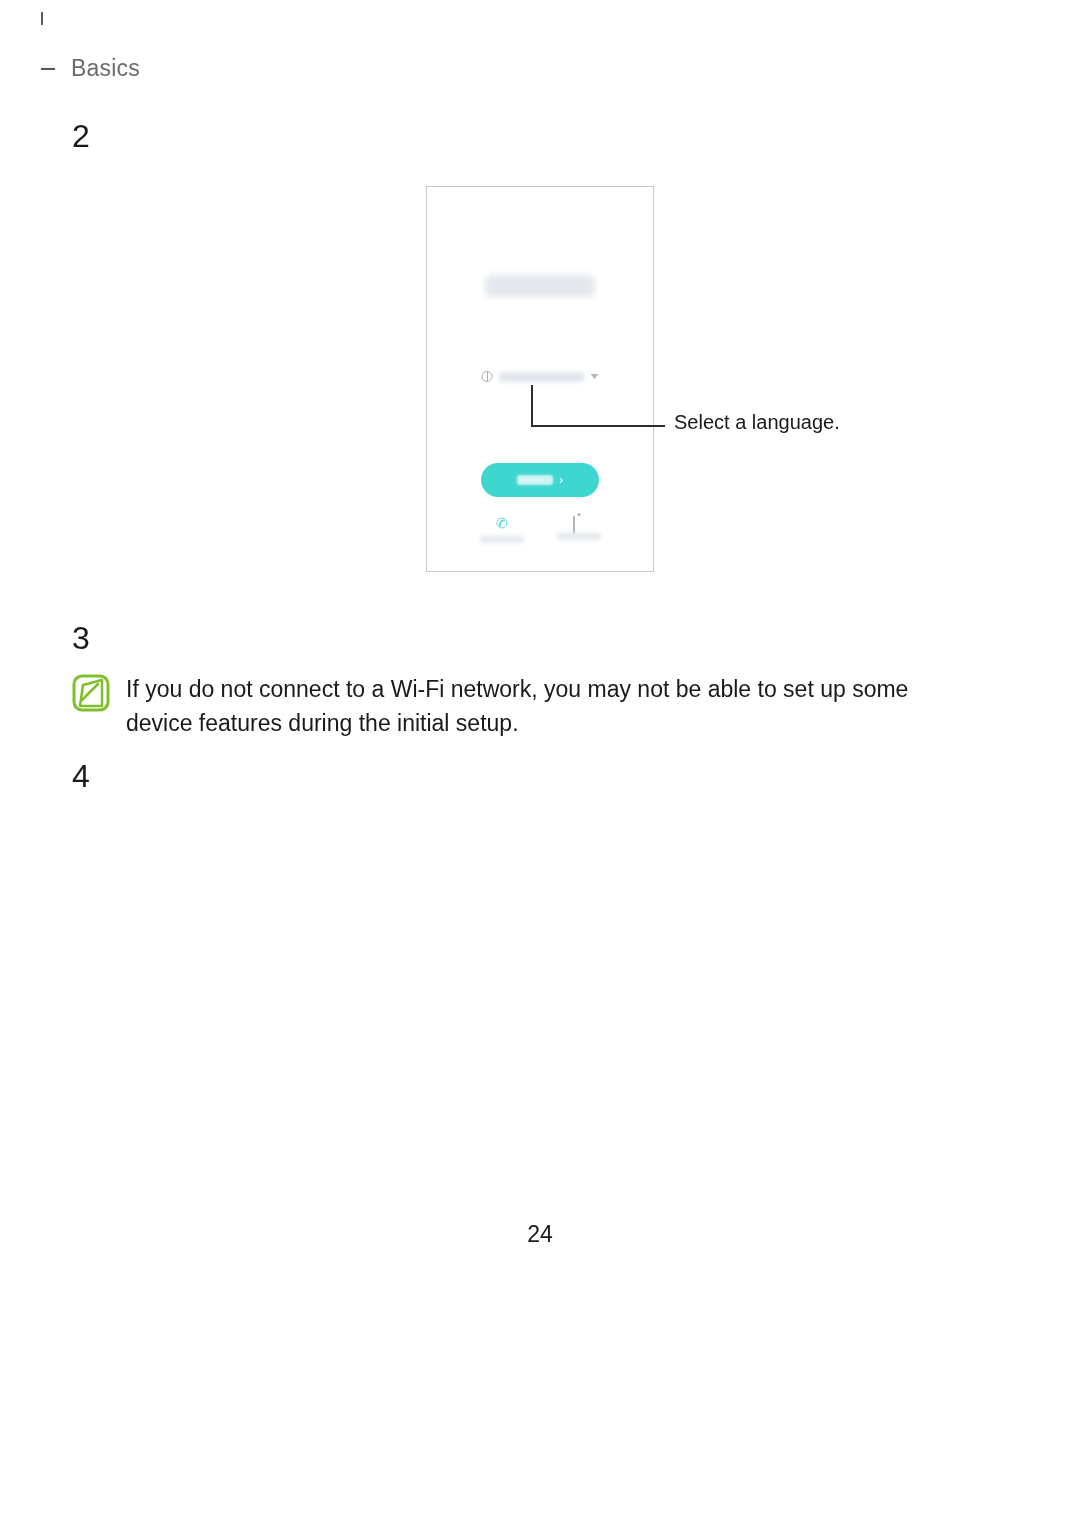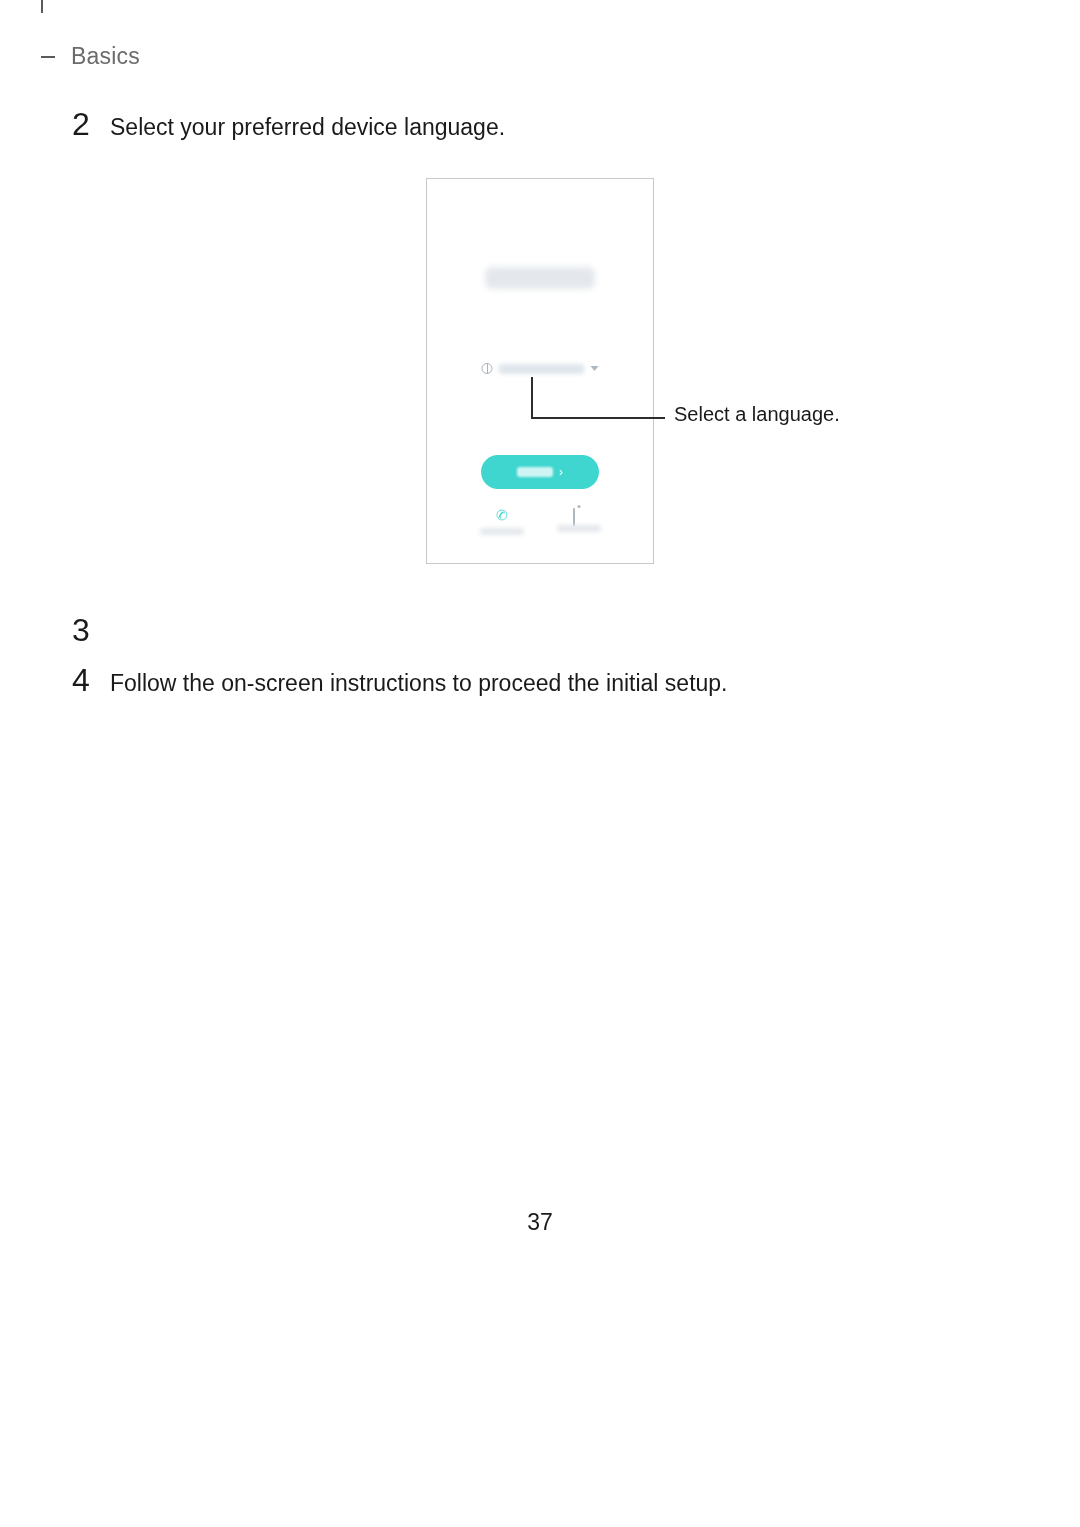--- a/index.html
+++ b/index.html
@@ -9,20 +9,21 @@
     font-family: "Segoe UI", "Helvetica Neue", Arial, sans-serif;
     color: #1a1a1a;
     width: 1080px;
   }
   .page {
     position: relative;
     width: 1080px;
     height: 1274px;
     box-sizing: border-box;
     padding: 38px 72px 0 72px;
+    margin-top: 12px;
   }
   .header-marks {
     position: absolute;
     top: 0;
     left: 41px;
   }
   .tick-top {
     width: 2px;
     height: 13px;
     background: #5a5a5a;
@@ -260,21 +261,20 @@
     <div class="tick-side-row">
       <div class="tick-side"></div>
       <span class="section-title">Basics</span>
     </div>
   </div>
 
   <div class="content">
 
     <div class="step">
       <div class="step-num">2</div>
-      <div class="step-text">Select your preferred device language.</div>
     </div>
 
     <div class="figure-row">
       <div class="phone">
         <div class="welcome-blur"></div>
         <div class="lang-row">
           <span class="globe"></span>
           <span class="lang-blur"></span>
           <span class="caret-down"></span>
         </div>
@@ -297,22 +297,31 @@
       <div class="callout-line-v"></div>
       <div class="callout-line-h"></div>
       <div class="callout-dash"></div>
       <div class="callout-text">Select a language.</div>
     </div>
 
     <div class="step">
       <div class="step-num">3</div>
     </div>
 
+    <div class="note-row">
+      <div class="note-icon">
+        <svg width="38" height="38" viewBox="0 0 38 38">
+          <rect x="2" y="2" width="34" height="34" rx="8" ry="8" fill="none" stroke="#7fbf2a" stroke-width="3"></rect>
+          <path d="M11 11 L30 6 L30 32 L8 32 Z" fill="none" stroke="#7fbf2a" stroke-width="2.5" stroke-linejoin="round"></path>
+          <path d="M10 26 L26 10" fill="none" stroke="#7fbf2a" stroke-width="2.5" stroke-linecap="round"></path>
+        </svg>
+      </div>
+      <div class="note-text">If you do not connect to a Wi-Fi network, you may not be able to set up some device features during the initial setup.</div>
+    </div>
 
     <div class="step">
       <div class="step-num">4</div>
-      <div class="step-text">Follow the on-screen instructions to proceed the initial setup.</div>
     </div>
 
   </div>
 
-  <div class="page-number">37</div>
+  <div class="page-number">24</div>
 </div>
 
 </body></html>

